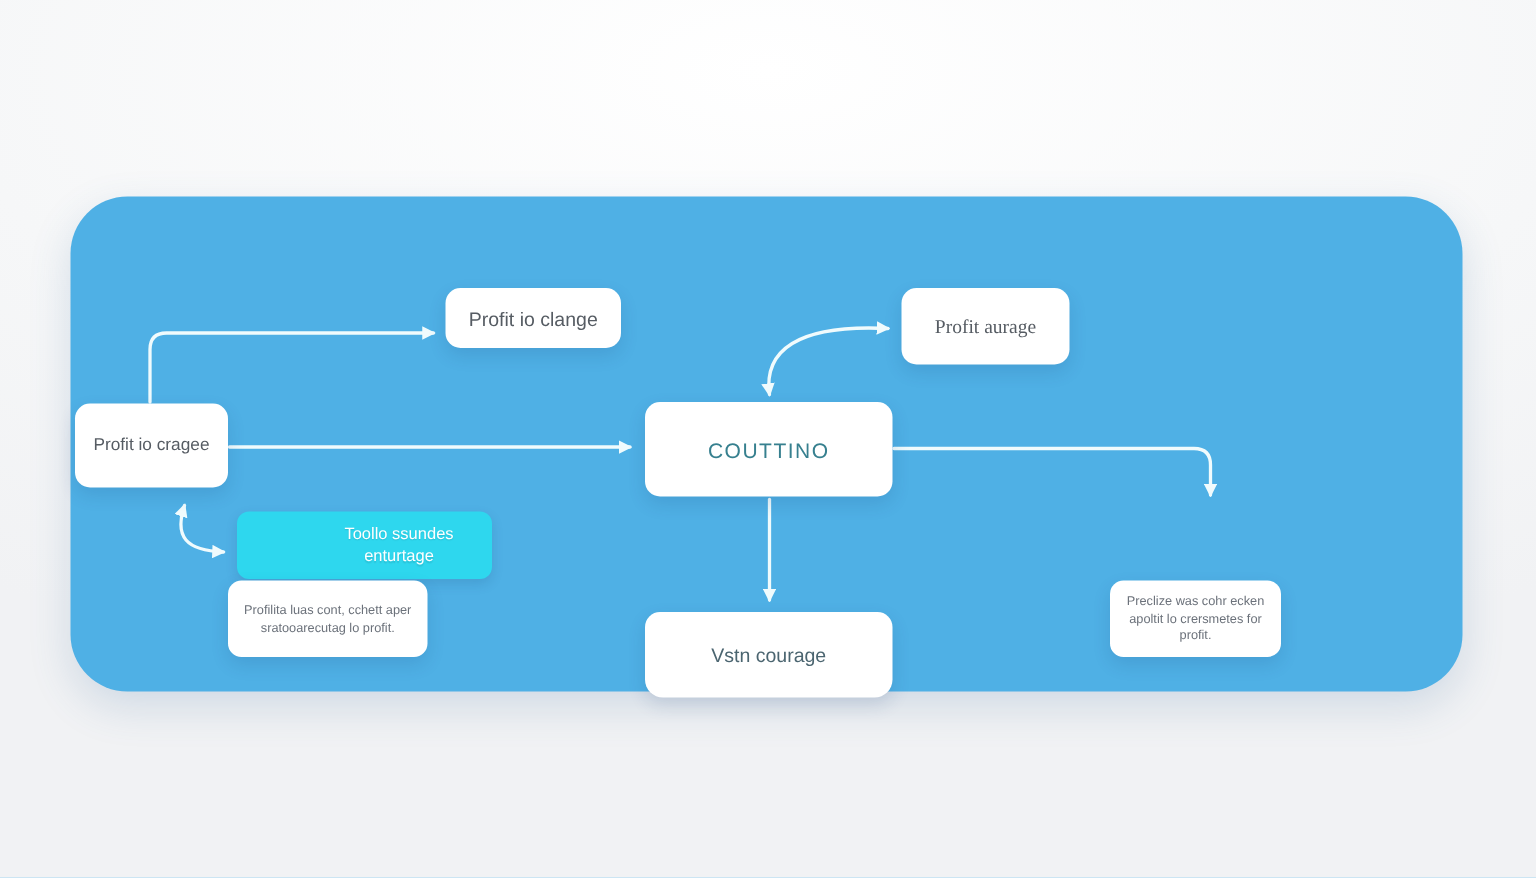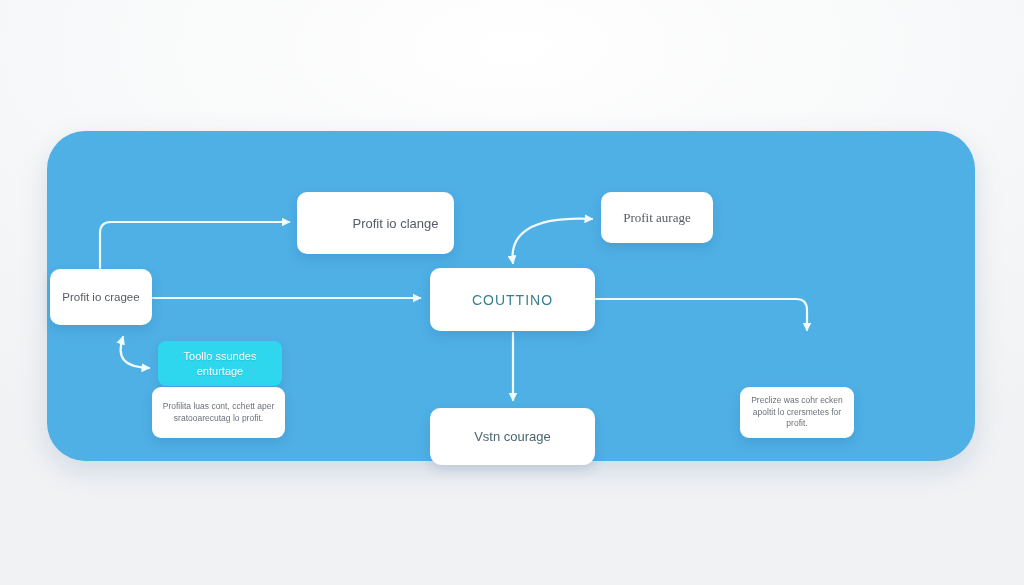--- a/index.html
+++ b/index.html
@@ -36,42 +36,42 @@
     border-radius: 10px;
     box-shadow: 0 5px 12px rgba(20, 60, 110, 0.14);
     display: flex;
     flex-direction: column;
     align-items: center;
     justify-content: center;
     text-align: center;
     color: #565c63;
     font-size: 13px;
   }
-  .node-top-left   { left: 297px; top: 192px; width: 117px; height: 62px; padding-left: 40px; }
+  .node-top-left   { left: 297px; top: 192px; width: 117px; height: 40px; }
   .node-top-right  { left: 601px; top: 192px; width: 112px; height: 51px; font-family: Liberation Serif, serif; }
   .node-left       { left: 50px;  top: 269px; width: 102px; height: 56px; font-size: 11.5px; }
   .node-center     { left: 430px; top: 268px; width: 165px; height: 63px;
                      color: #37808f; font-size: 14px; letter-spacing: 1px; }
   .node-bottom     { left: 430px; top: 408px; width: 165px; height: 57px;
                      color: #4b6570; border-radius: 10px 10px 12px 12px; }
   .card-header {
     position: absolute;
     border-radius: 8px;
     display: flex;
     flex-direction: column;
     align-items: center;
     justify-content: center;
     text-align: center;
     color: #ffffff;
     font-size: 11px;
     line-height: 1.3;
     text-shadow: 0 1px 1px rgba(0,0,0,0.12);
     box-shadow: 0 3px 8px rgba(20, 60, 110, 0.15);
   }
-  .cyan-header  { left: 158px; top: 341px; width: 124px; height: 45px; background: #2ed7ee; }
+  .cyan-header  { left: 158px; top: 341px; width: 124px; height: 45px; background: #2ed7ee; padding-left: 46px; }
   .green-header { left: 745px; top: 341px; width: 120px; height: 45px; background: #27cf33; }
   .card-body {
     position: absolute;
     background: #ffffff;
     border-radius: 9px;
     box-shadow: 0 5px 12px rgba(20, 60, 110, 0.14);
     display: flex;
     align-items: center;
     justify-content: center;
     text-align: center;

